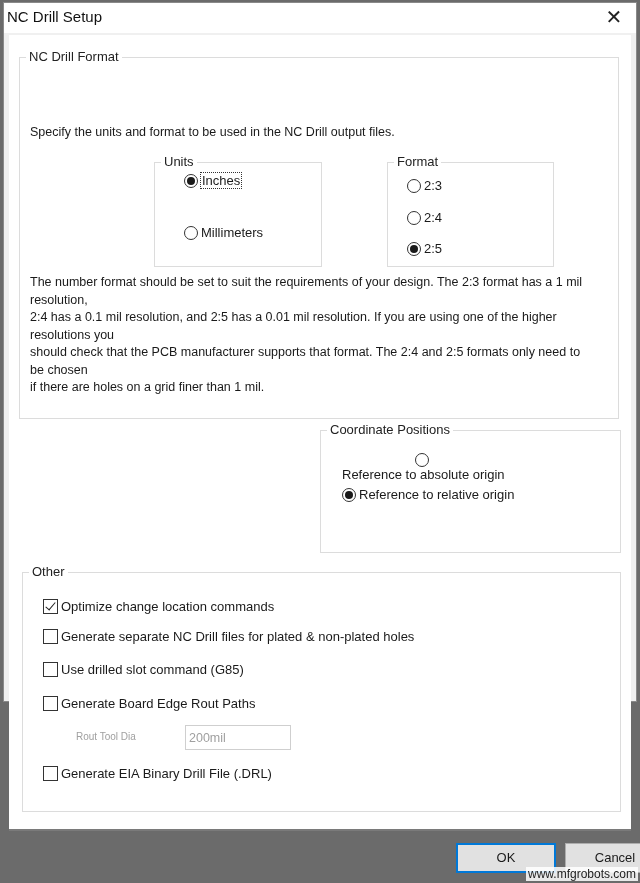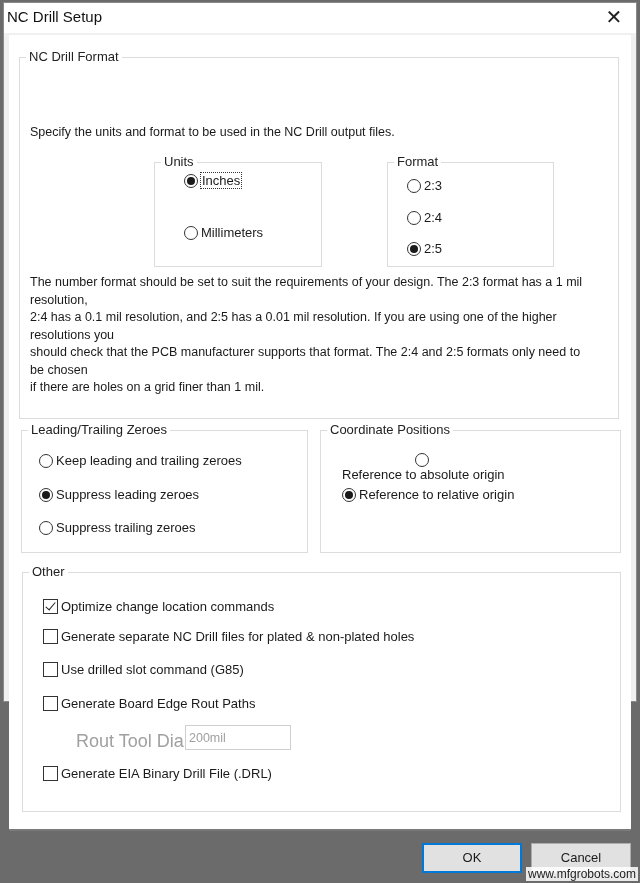--- a/index.html
+++ b/index.html
@@ -66,21 +66,21 @@
   }
   .focus-ring { outline: 1px dotted #333; outline-offset: 0px; padding: 0 1px; }
   .disabled { color: #a0a0a0; }
   .text-input {
     position: absolute; width: 106px; height: 25px; border: 1px solid #cfcfcf;
     background: #fff; color: #a0a0a0; font-size: 12.5px; padding: 4px 3px;
     font-family: "Liberation Sans", sans-serif;
   }
   .btn {
     position: absolute; height: 30px; background: #e1e1e1; border: 1px solid #adadad;
-    font-size: 13px; color: #1a1a1a; text-align: center; line-height: 28px; cursor: default;
+    font-size: 13px; color: #1a1a1a; text-align: center; line-height: 28px; cursor: default; margin-left: 34px;
   }
   .btn.default { border: 2px solid #0078d7; line-height: 26px; }
   .watermark {
     position: absolute; right: 2px; bottom: 2px; font-family: Liberation Sans, sans-serif;
     font-size: 12px; color: #222; background: rgba(255,255,255,0.85); padding: 0 2px;
   }
 </style>
 </head>
 <body>
 
@@ -128,35 +128,20 @@
         <div>The number format should be set to suit the requirements of your design. The 2:3 format has a 1 mil</div>
         <div>resolution,</div>
         <div>2:4 has a 0.1 mil resolution, and 2:5 has a 0.01 mil resolution. If you are using one of the higher</div>
         <div>resolutions you</div>
         <div>should check that the PCB manufacturer supports that format. The 2:4 and 2:5 formats only need to</div>
         <div>be chosen</div>
         <div>if there are holes on a grid finer than 1 mil.</div>
       </div>
     </div>
 
-    <div class="group" style="left:12px; top:395px; width:287px; height:123px;">
-      <span class="legend">Leading/Trailing Zeroes</span>
-      <div class="radio-row" style="left:17px; top:22px;">
-        <span class="radio"></span>
-        <span>Keep leading and trailing zeroes</span>
-      </div>
-      <div class="radio-row" style="left:17px; top:56px;">
-        <span class="radio checked"></span>
-        <span>Suppress leading zeroes</span>
-      </div>
-      <div class="radio-row" style="left:17px; top:89px;">
-        <span class="radio"></span>
-        <span>Suppress trailing zeroes</span>
-      </div>
-    </div>
 
     <div class="group" style="left:311px; top:395px; width:301px; height:123px;">
       <span class="legend">Coordinate Positions</span>
       <div class="radio-row" style="left:21px; top:22px;flex-direction:column;">
         <span class="radio"></span>
         <span>Reference to absolute origin</span>
       </div>
       <div class="radio-row" style="left:21px; top:56px;">
         <span class="radio checked"></span>
         <span>Reference to relative origin</span>
@@ -174,21 +159,21 @@
         <span>Generate separate NC Drill files for plated &amp; non-plated holes</span>
       </div>
       <div class="check-row" style="left:20px; top:89px;">
         <span class="check"></span>
         <span>Use drilled slot command (G85)</span>
       </div>
       <div class="check-row" style="left:20px; top:123px;">
         <span class="check"></span>
         <span>Generate Board Edge Rout Paths</span>
       </div>
-      <span class="disabled" style="position:absolute; left:53px; top:158px; font-size:18px;">Rout Tool Dia</span>
+      <span class="disabled" style="position:absolute; left:53px; top:158px; font-size:10px;">Rout Tool Dia</span>
       <input class="text-input" type="text" disabled="" style="left: 162px; top: 152px;" value="200mil">
       <div class="check-row" style="left:20px; top:193px;">
         <span class="check"></span>
         <span>Generate EIA Binary Drill File (.DRL)</span>
       </div>
     </div>
   </div>
 
   <div class="btn default" style="left:418px; top:840px; width:100px;">OK</div>
   <div class="btn" style="left:527px; top:840px; width:100px;">Cancel</div>

